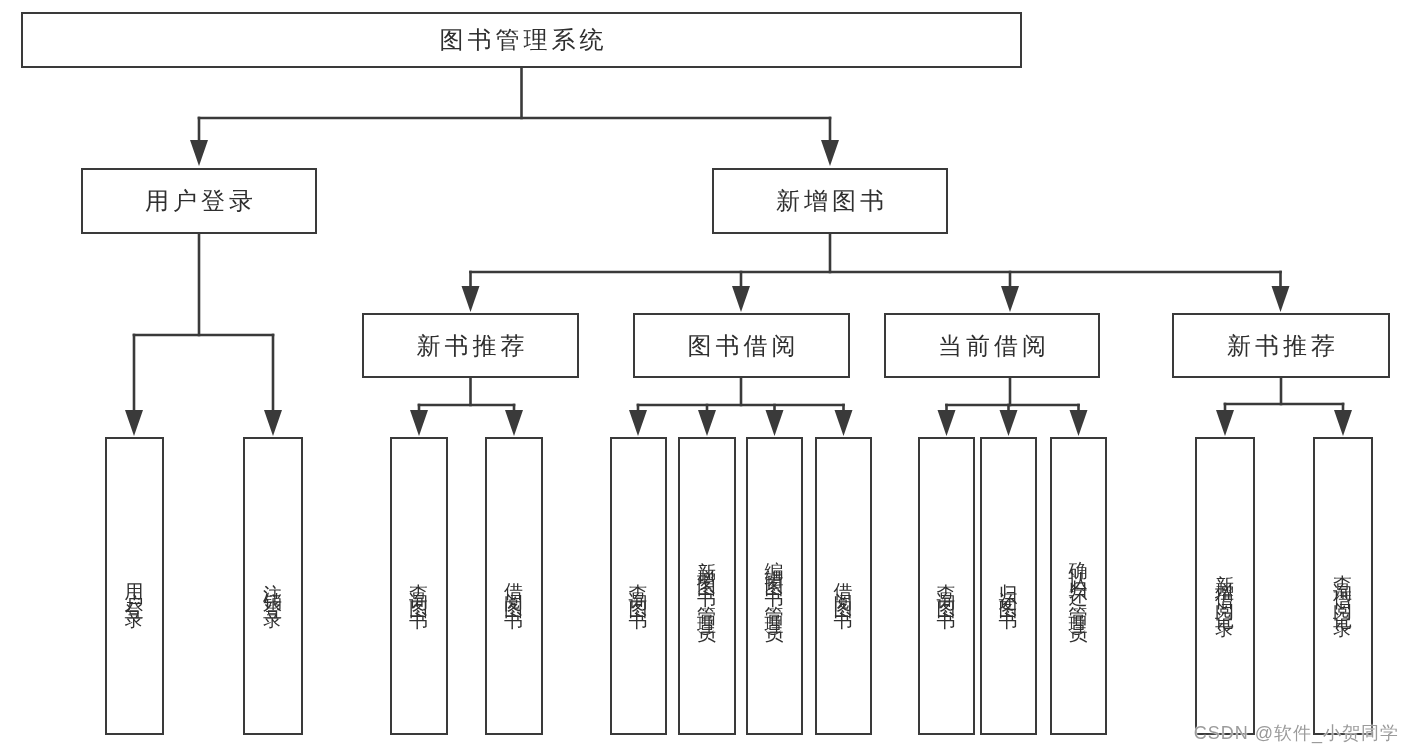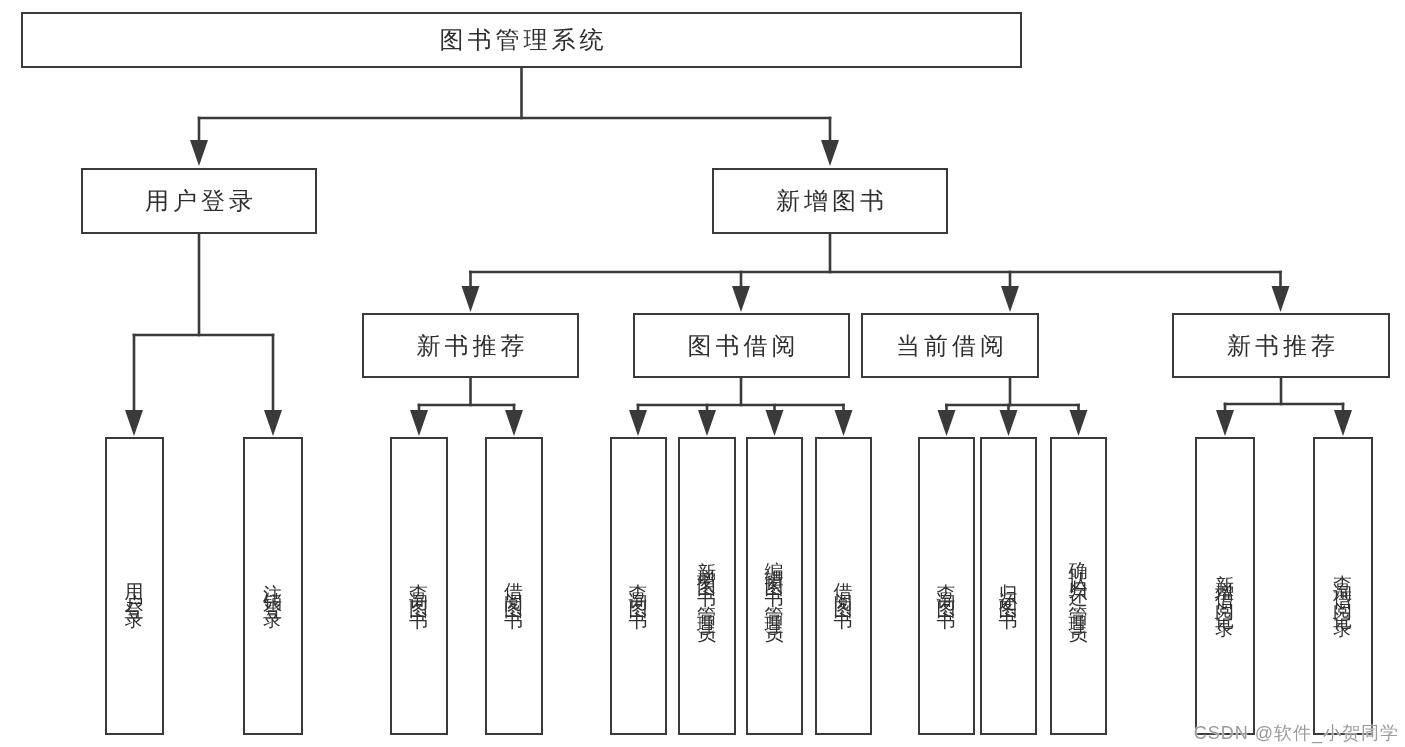--- a/index.html
+++ b/index.html
@@ -135,21 +135,21 @@
     </g>
   </svg>
 
   <div class="box" style="left:21px;top:12px;width:1001px;height:56px">图书管理系统</div>
 
   <div class="box" style="left:81px;top:168px;width:236px;height:66px">用户登录</div>
   <div class="box" style="left:712px;top:168px;width:236px;height:66px">新增图书</div>
 
   <div class="box" style="left:362px;top:313px;width:217px;height:65px">新书推荐</div>
   <div class="box" style="left:633px;top:313px;width:217px;height:65px">图书借阅</div>
-  <div class="box" style="left:861px;top:313px;width:178px;height:65px">当前借阅</div>
+  <div class="box" style="left:884px;top:313px;width:216px;height:65px">当前借阅</div>
   <div class="box" style="left:1172px;top:313px;width:218px;height:65px">新书推荐</div>
 
   <div class="box v" style="left:105px;top:437px;width:59px;height:298px">用户登录</div>
   <div class="box v" style="left:243px;top:437px;width:60px;height:298px">注销登录</div>
 
   <div class="box v" style="left:390px;top:437px;width:58px;height:298px">查询图书</div>
   <div class="box v" style="left:485px;top:437px;width:58px;height:298px">借阅图书</div>
 
   <div class="box v" style="left:610px;top:437px;width:57px;height:298px">查询图书</div>
   <div class="box v" style="left:678px;top:437px;width:58px;height:298px">新增图书（管理员）</div>

